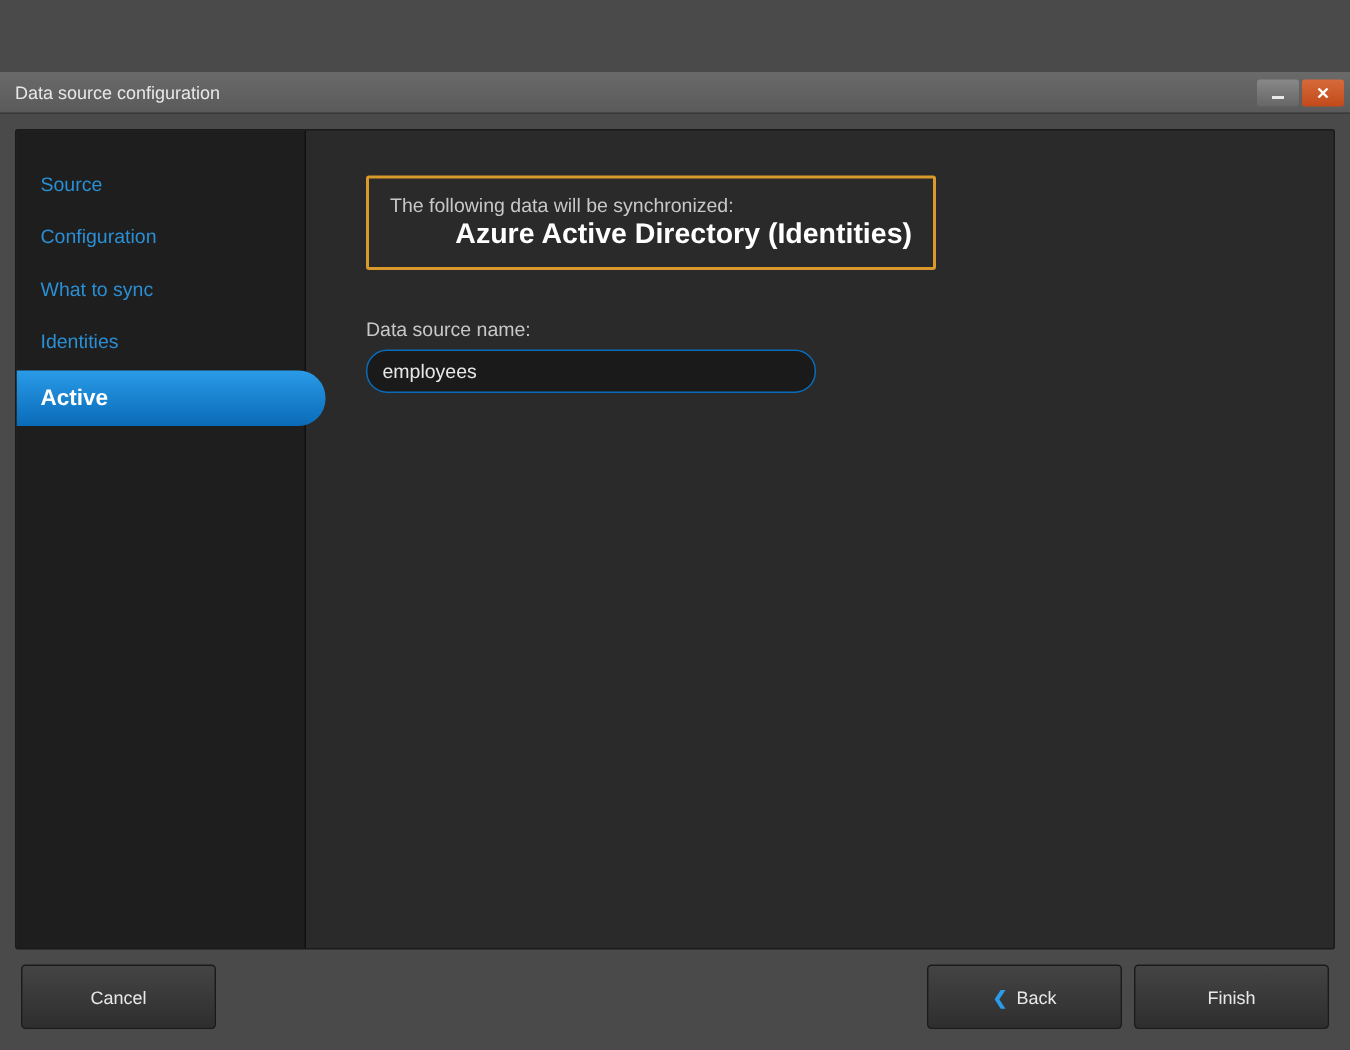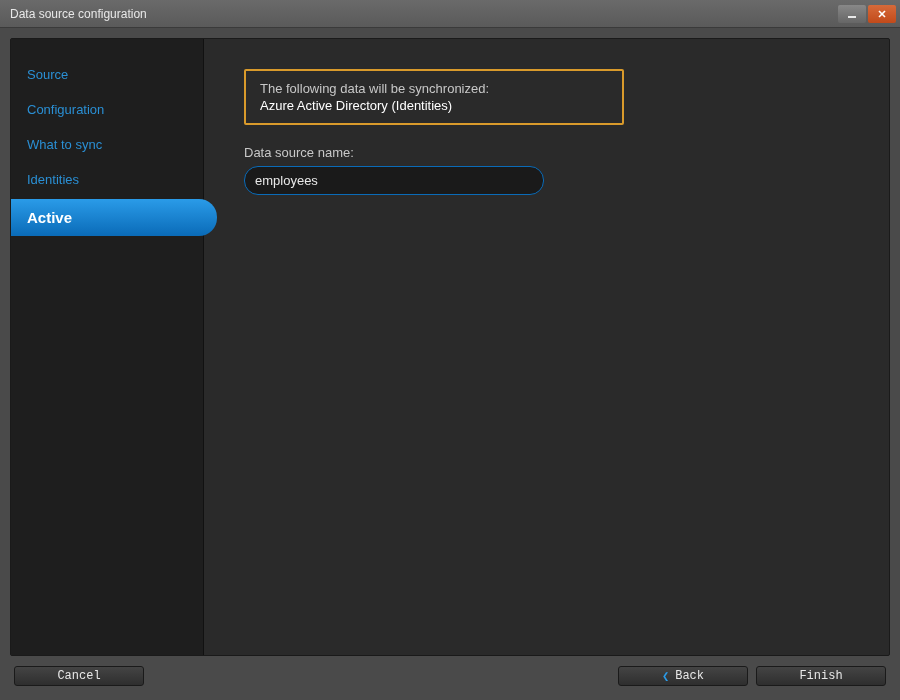--- a/index.html
+++ b/index.html
@@ -18,20 +18,21 @@
       flex-direction: column;
     }
     .titlebar {
       height: 28px;
       background: linear-gradient(to bottom, #6a6a6a, #5a5a5a);
       display: flex;
       align-items: center;
       justify-content: space-between;
       padding: 0 4px 0 10px;
       border-bottom: 1px solid #3a3a3a;
+      margin-top: 48px;
     }
     .title-text {
       color: #e8e8e8;
       font-size: 12px;
     }
     .window-controls {
       display: flex;
       gap: 2px;
     }
     .win-btn {
@@ -92,31 +93,32 @@
     .page-content {
       flex: 1;
       padding: 30px 40px;
       color: #ccc;
     }
     .callout {
       border: 2px solid #d99a2b;
       border-radius: 2px;
       padding: 10px 14px;
       width: 380px;
-      margin-bottom: 20px;
+      margin-bottom: 32px;
     }
     .callout-line1 {
       color: #c8c8c8;
       font-size: 13px;
       margin-bottom: 2px;
     }
     .callout-line2 {
       color: #ffffff;
-      font-size: 13px;
-      font-weight: normal;
+      font-size: 19px;
+      font-weight: bold;
+      text-align: right;
     }
     .field-label {
       color: #c8c8c8;
       font-size: 13px;
       margin-bottom: 6px;
     }
     .text-input {
       width: 300px;
       background: #1a1a1a;
       border: 1px solid #0a6bb8;
@@ -130,32 +132,31 @@
       padding: 10px 4px 4px 4px;
       display: flex;
       justify-content: space-between;
     }
     .footer-right {
       display: flex;
       gap: 8px;
     }
     .btn {
       min-width: 130px;
-      height: 20px;
+      height: 43px;
       background: linear-gradient(to bottom, #444, #2e2e2e);
       border: 1px solid #1a1a1a;
       border-radius: 3px;
       color: #e8e8e8;
       font-size: 12px;
       display: flex;
       align-items: center;
       justify-content: center;
       gap: 6px;
       cursor: pointer;
-      font-family: Liberation Mono, monospace;
     }
     .btn .chev {
       color: #2a9be8;
       font-weight: bold;
     }
   </style>
 </head>
 <body>
 
 <div class="window">

